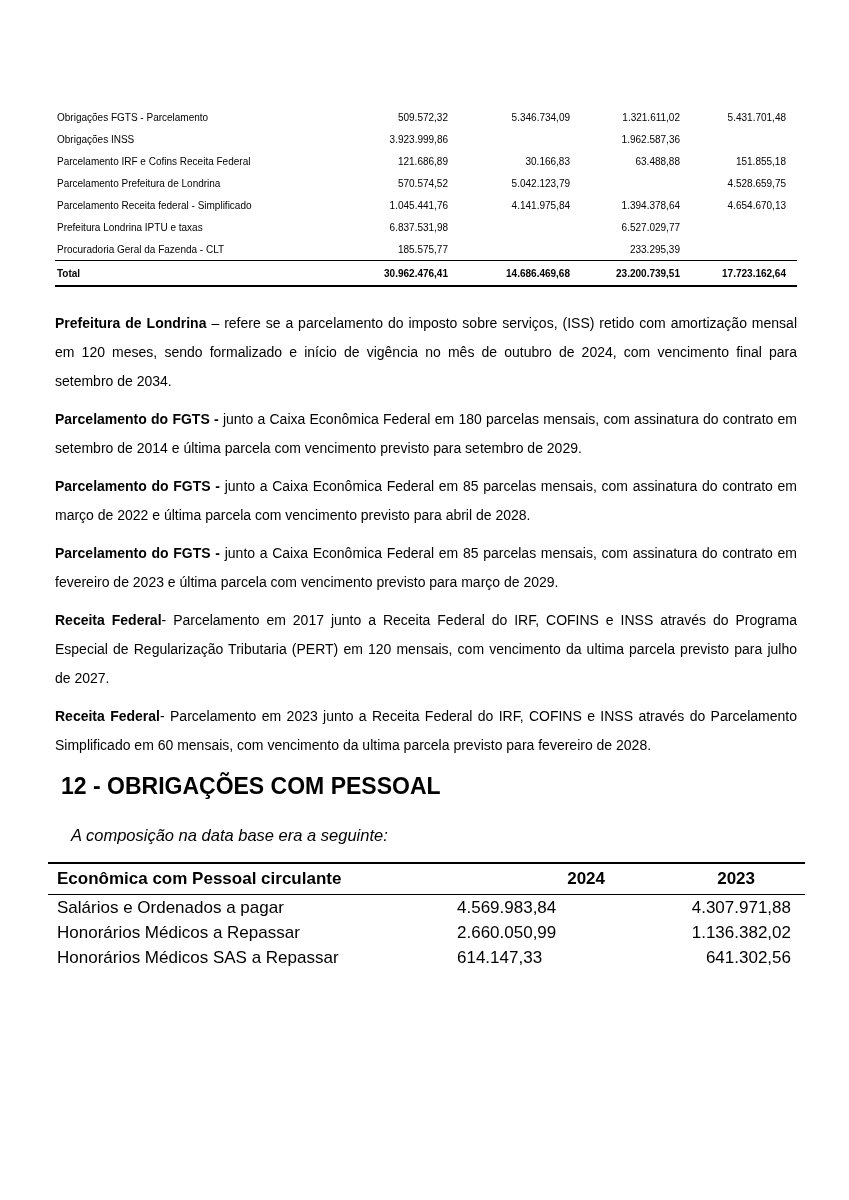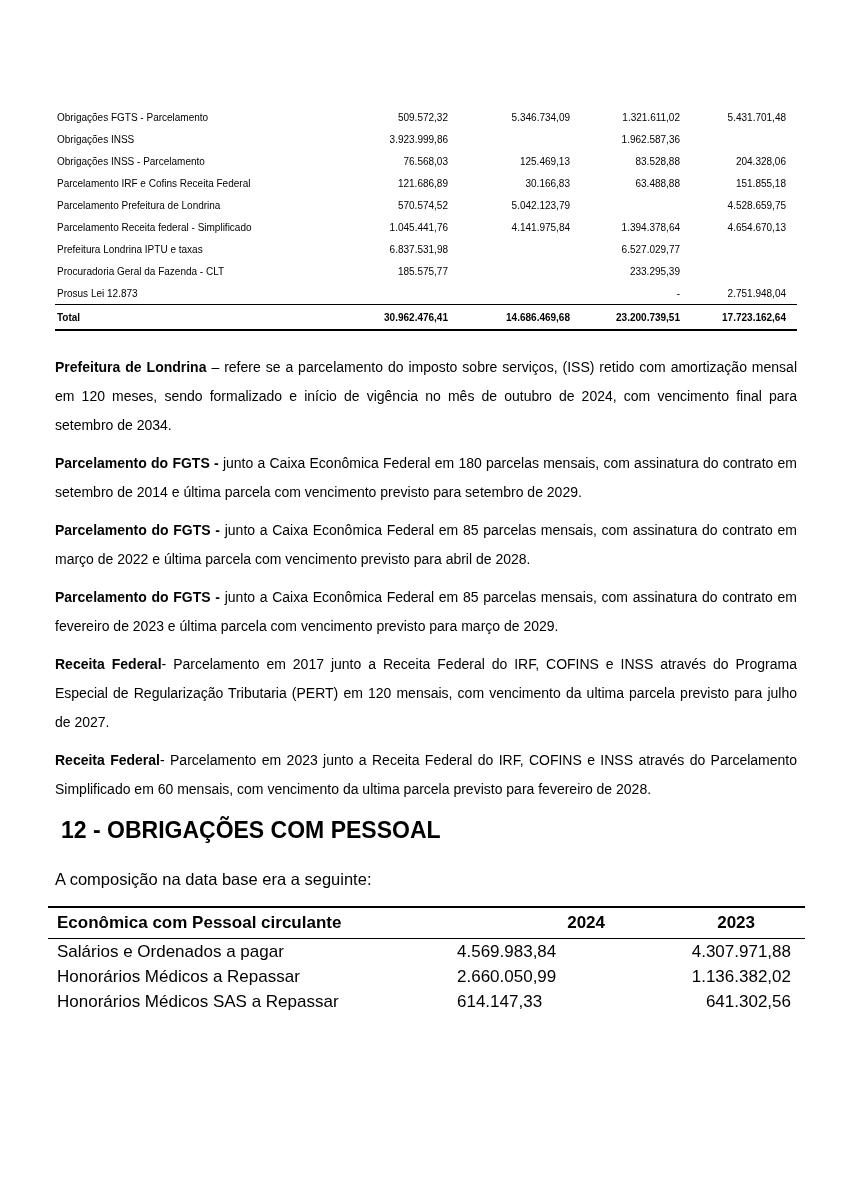--- a/index.html
+++ b/index.html
@@ -51,23 +51,24 @@
   p.para b { font-weight: bold; }
 
   
   .sec {
     margin: 12px 0 0 6px;
     font-size: 23px;
     line-height: 29px;
     font-weight: bold;
   }
   .intro {
-    margin: 20px 0 0 0;
+    margin: 20px 0 0 16px;
     font-size: 16.5px;
     line-height: 29px;
+    font-style: italic;
   }
 
   
   table.t2 {
     margin: 12px 0 0 -7px;
     width: 757px;
     border-collapse: collapse;
     table-layout: fixed;
     font-size: 17px;
     border-top: 2.5px solid #000;
@@ -114,27 +115,20 @@
         <td class="num">5.431.701,48</td>
       </tr>
       <tr>
         <td class="lbl">Obrigações INSS</td>
         <td class="num">3.923.999,86</td>
         <td class="num"></td>
         <td class="num">1.962.587,36</td>
         <td class="num"></td>
       </tr>
       <tr>
-        <td class="lbl">Obrigações INSS - Parcelamento</td>
-        <td class="num">76.568,03</td>
-        <td class="num">125.469,13</td>
-        <td class="num">83.528,88</td>
-        <td class="num">204.328,06</td>
-      </tr>
-      <tr>
         <td class="lbl">Parcelamento IRF e Cofins Receita Federal</td>
         <td class="num">121.686,89</td>
         <td class="num">30.166,83</td>
         <td class="num">63.488,88</td>
         <td class="num">151.855,18</td>
       </tr>
       <tr>
         <td class="lbl">Parcelamento Prefeitura de Londrina</td>
         <td class="num">570.574,52</td>
         <td class="num">5.042.123,79</td>
@@ -154,27 +148,20 @@
         <td class="num"></td>
         <td class="num">6.527.029,77</td>
         <td class="num"></td>
       </tr>
       <tr>
         <td class="lbl">Procuradoria Geral da Fazenda - CLT</td>
         <td class="num">185.575,77</td>
         <td class="num"></td>
         <td class="num">233.295,39</td>
         <td class="num"></td>
-      </tr>
-      <tr>
-        <td class="lbl">Prosus Lei 12.873</td>
-        <td class="num"></td>
-        <td class="num"></td>
-        <td class="num">-</td>
-        <td class="num">2.751.948,04</td>
       </tr>
       <tr class="total">
         <td class="lbl">Total</td>
         <td class="num">30.962.476,41</td>
         <td class="num">14.686.469,68</td>
         <td class="num">23.200.739,51</td>
         <td class="num">17.723.162,64</td>
       </tr>
     </tbody>
   </table>

